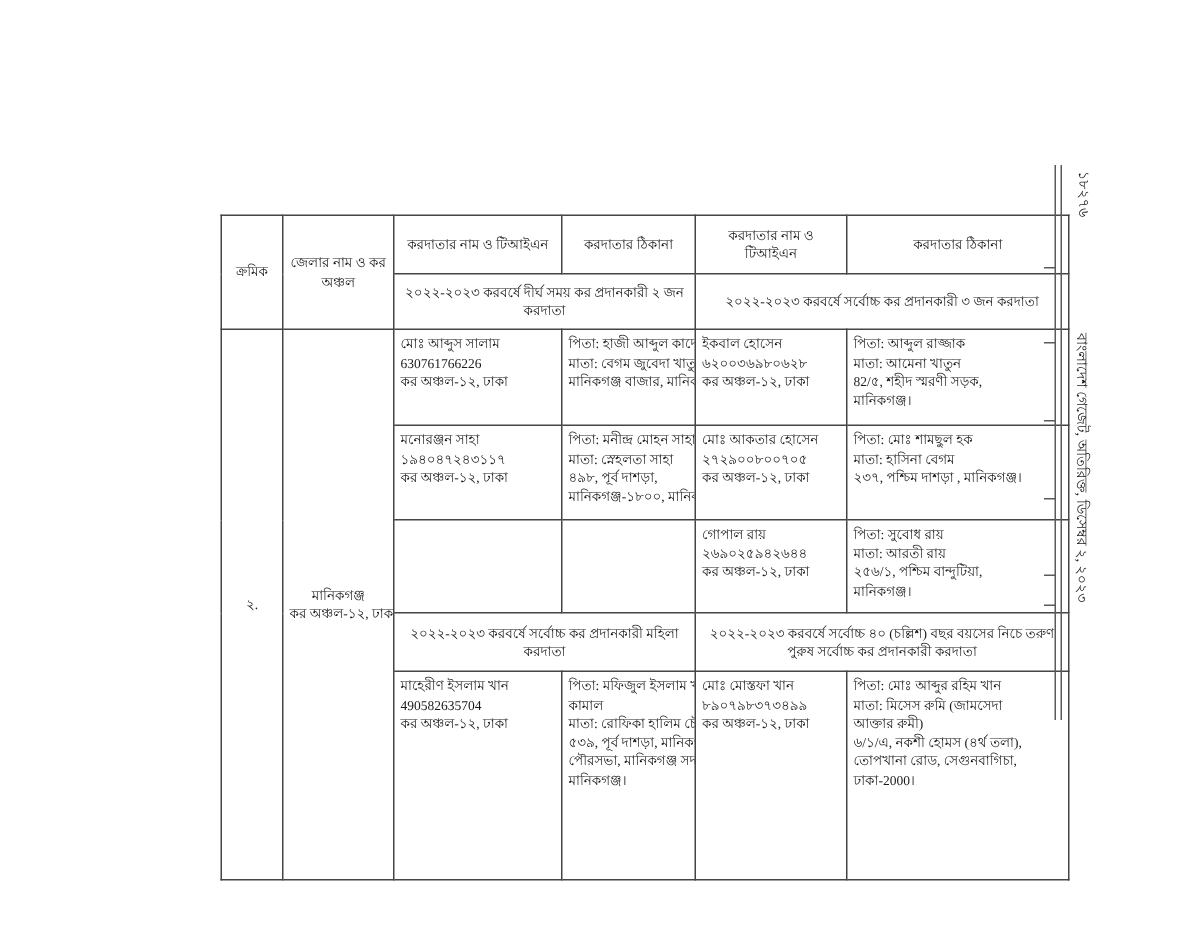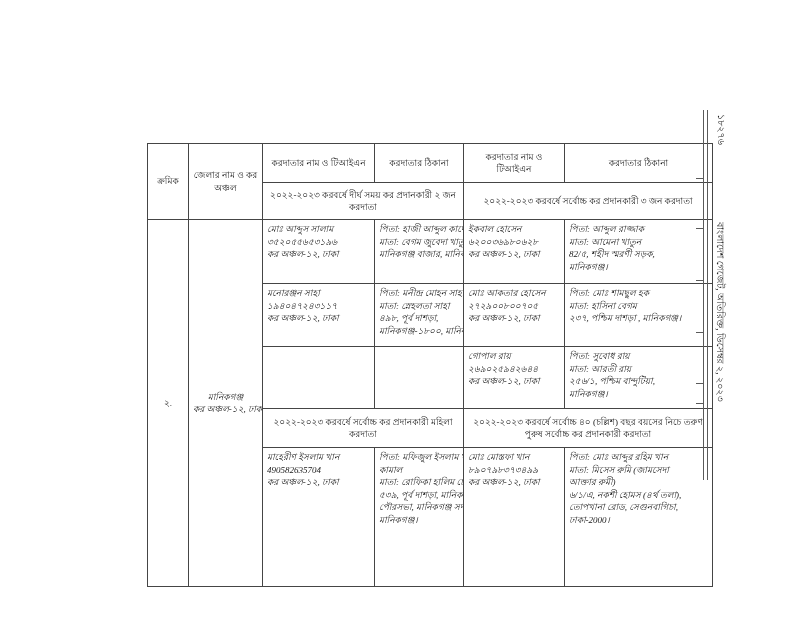--- a/index.html
+++ b/index.html
@@ -18,21 +18,21 @@
   .tbl td.hd{text-align:center;vertical-align:middle;}
   .tbl td.cap{text-align:center;vertical-align:middle;}
   .tbl td.mid{text-align:center;vertical-align:middle;}
   tr.rA td{height:32px;}
   tr.rB td{height:30px;}
   tr.r1 td{height:57px;}
   tr.r2 td{height:56px;}
   tr.r3 td{height:55px;margin-top:16px;}
   tr.rC td{height:32px;}
   tr.r4 td{height:132px;margin-top:24px;}
-  .ln{white-space:nowrap;font-style:italic;}
+  .ln{white-space:nowrap;}
   
   .fold-rule{
     position:absolute;left:703px;top:110px;height:370px;width:3px;
     border-left:1px solid #5a5a5a;border-right:1px solid #5a5a5a;
   }
   .tick{position:absolute;width:8px;height:1px;background:#5a5a5a;left:696px;}
   
   .vtext{
     position:absolute;transform:rotate(90deg);transform-origin:top left;
     white-space:nowrap;font-size:9.5px;line-height:12px;color:#222;
@@ -71,21 +71,21 @@
     </tr>
 
     <tr class="r1">
       <td class="mid" rowspan="5">২.</td>
       <td class="mid" rowspan="5">
         <div class="ln">মানিকগঞ্জ</div>
         <div class="ln">কর অঞ্চল-১২, ঢাকা</div>
       </td>
       <td>
         <div class="ln">মোঃ আব্দুস সালাম</div>
-        <div class="ln">৩৫২০৫৫৬৫৩১৯৬</div>
+        <div class="ln">630761766226</div>
         <div class="ln">কর অঞ্চল-১২, ঢাকা</div>
       </td>
       <td>
         <div class="ln">পিতা: হাজী আব্দুল কাদের</div>
         <div class="ln">মাতা: বেগম জুবেদা খাতুন</div>
         <div class="ln">মানিকগঞ্জ বাজার, মানিকগঞ্জ।</div>
       </td>
       <td>
         <div class="ln">ইকবাল হোসেন</div>
         <div class="ln">৬২০০৩৬৯৮০৬২৮</div>

